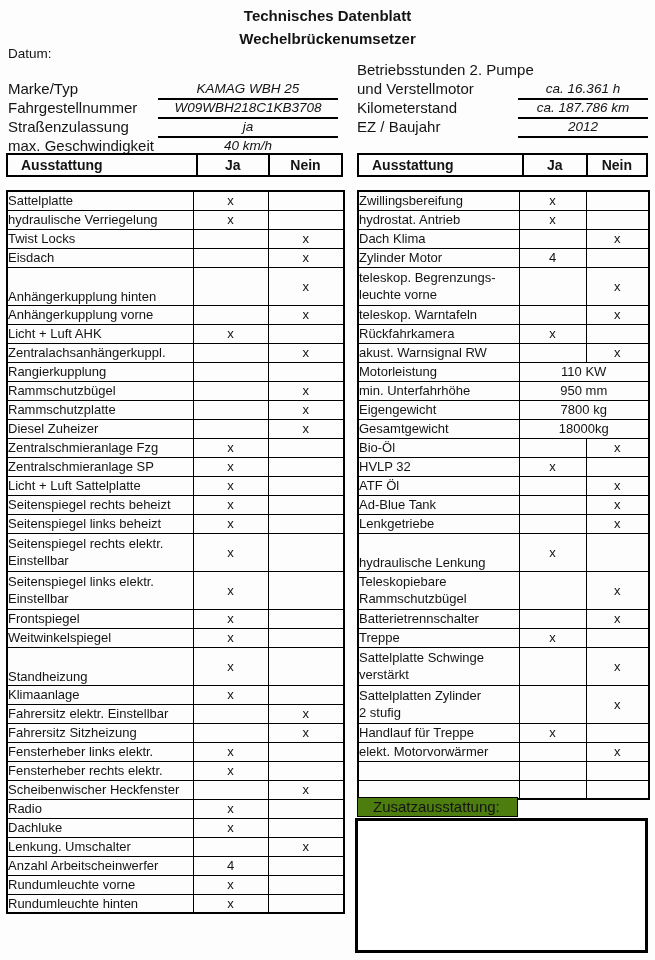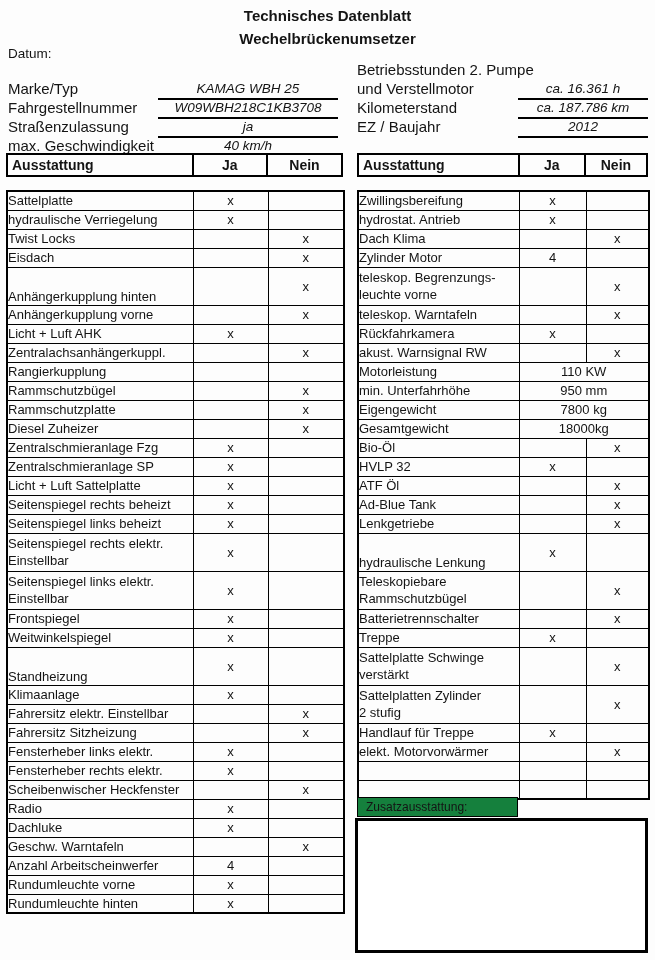--- a/index.html
+++ b/index.html
@@ -13,36 +13,36 @@
   .datum{position:absolute;left:8px;top:46px;font-size:13.5px;}
   .ilabel{position:absolute;font-size:15px;font-weight:normal;line-height:19px;white-space:nowrap;}
   .ivalue{position:absolute;font-size:13.5px;line-height:18px;text-align:center;box-sizing:border-box;white-space:nowrap;font-style:italic;}
   .uline{border-bottom:2px solid #000;}
   .lcol{left:8px;}
   .lval{left:158px;width:180px;}
   .rcol{left:357px;}
   .rval{left:518px;width:130px;}
   .hdr{position:absolute;top:153px;height:24px;box-sizing:border-box;
     border:2px solid #000;display:flex;align-items:stretch;
-    font-size:14px;font-weight:bold;background:#fdfdfd;}
+    font-size:14px;font-weight:bold;background:#fdfdfd;padding-left:9px;}
   .hdr .hl{display:flex;align-items:center;padding-left:4px;box-sizing:border-box;}
   .hdr .hc{display:flex;align-items:center;justify-content:center;
     border-left:2px solid #000;box-sizing:border-box;}
   table.data{position:absolute;border-collapse:collapse;table-layout:fixed;
     font-size:13px;border:2px solid #000;background:#fdfdfd;}
   table.data td{border:1px solid #000;padding:0;overflow:hidden;vertical-align:middle;}
   td.lab{padding-left:4px;white-space:nowrap;}
   td.lab.twoline{white-space:pre-line;line-height:17px;}
   td.lab.bottom{vertical-align:bottom;padding-bottom:1px;}
   td.mark{text-align:center;}
   tr.rn{height:19px;margin-left:40px;}
   tr.rt{height:38px;}
   .zusatz{position:absolute;left:357px;top:797px;width:161px;height:20px;
-    box-sizing:border-box;border:1px solid #000;font-size:12px;
-    padding-left:8px;line-height:18px;background:#15803d;}
+    box-sizing:border-box;border:1px solid #000;font-size:15px;
+    padding-left:15px;line-height:18px;background:#4d7c0f;}
   .bigbox{position:absolute;left:355px;top:818px;width:293px;height:135px;
     box-sizing:border-box;border:3px solid #000;background:#fff;}
 </style>
 </head>
 <body>
 
 <div class="page">
 
   <div class="title">
     <div>Technisches Datenblatt</div>
@@ -234,21 +234,21 @@
           <td class="lab">Radio</td>
           <td class="mark">x</td>
           <td class="mark"></td>
         </tr>
         <tr class="rn">
           <td class="lab">Dachluke</td>
           <td class="mark">x</td>
           <td class="mark"></td>
         </tr>
         <tr class="rn">
-          <td class="lab">Geschw. Warntafeln</td>
+          <td class="lab">Lenkung. Umschalter</td>
           <td class="mark"></td>
           <td class="mark">x</td>
         </tr>
         <tr class="rn">
           <td class="lab">Anzahl Arbeitscheinwerfer</td>
           <td class="mark">4</td>
           <td class="mark"></td>
         </tr>
         <tr class="rn">
           <td class="lab">Rundumleuchte vorne</td>

